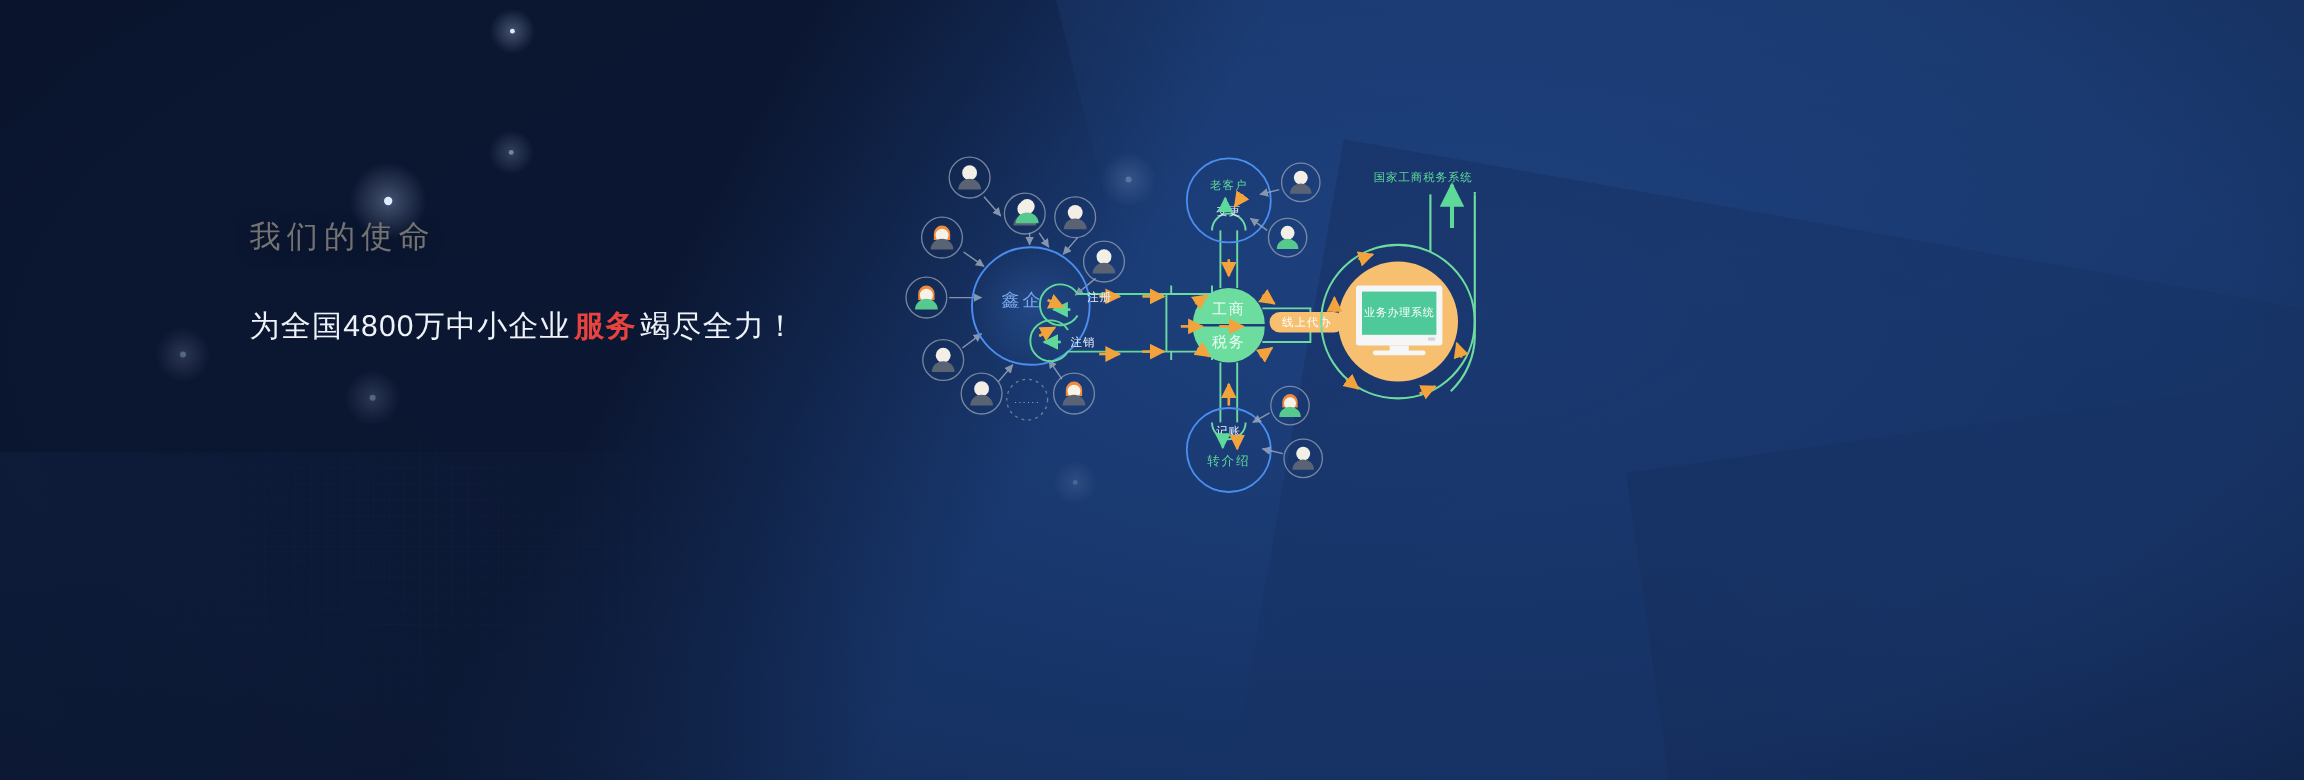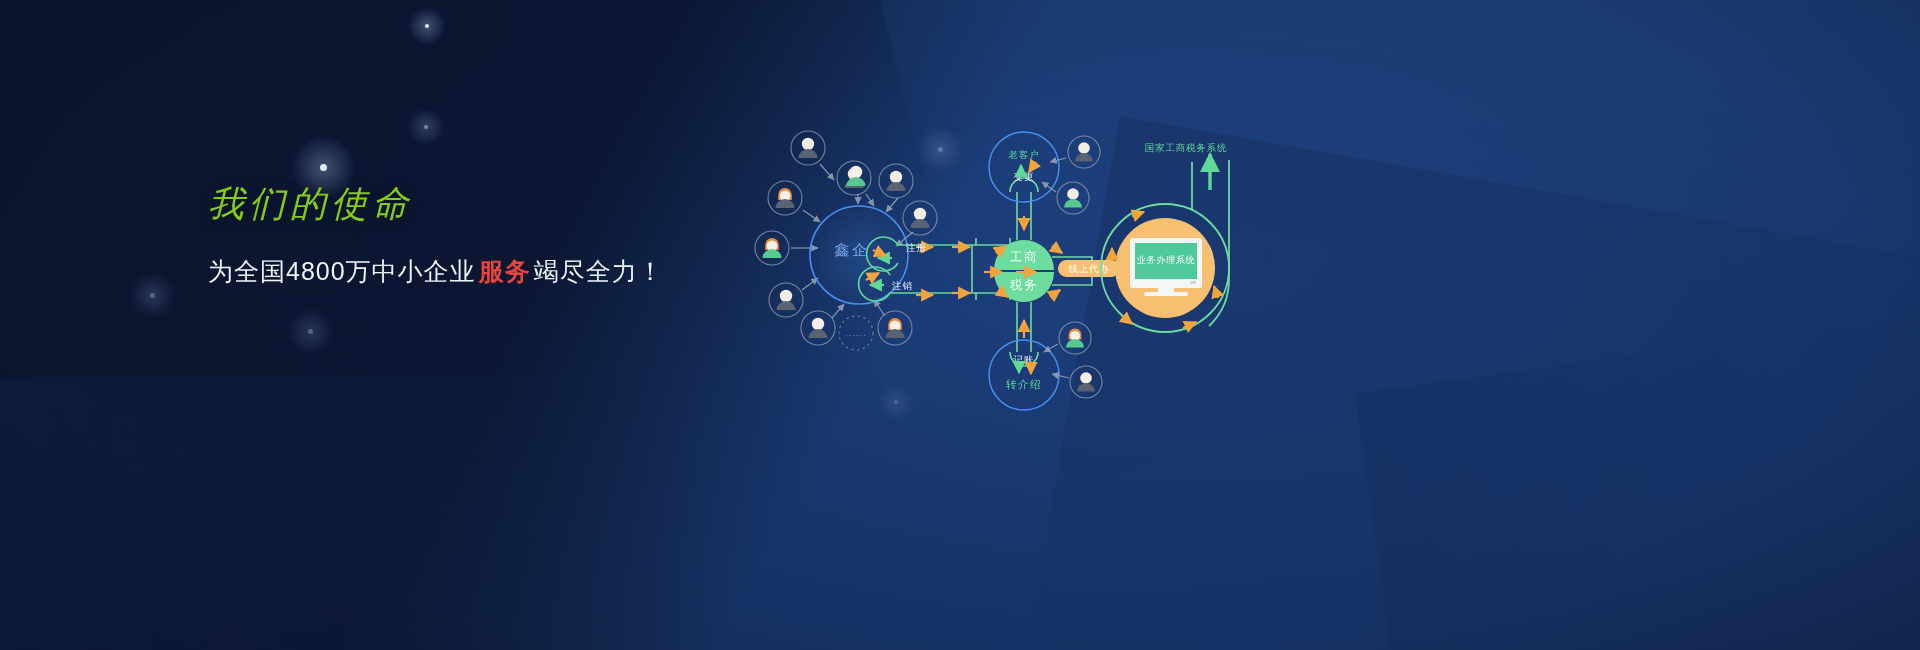--- a/index.html
+++ b/index.html
@@ -32,23 +32,23 @@
 
   
   .dot{position:absolute;border-radius:50%;background:#e9f0ff;}
   .dot::after{content:"";position:absolute;inset:-420%;border-radius:50%;
     background:radial-gradient(circle,rgba(200,220,255,.30),rgba(200,220,255,0) 70%);}
   .dot.dim{background:#93a7c9;opacity:.7;}
   .dot.faint{background:#7d92b6;opacity:.55;}
 
   
   .copy{position:absolute;left:208px;top:180px;}
-  .headline{font-size:36px;color:#84cc16;letter-spacing:5px;font-weight:400;
-    text-shadow:0 2px 14px rgba(0,0,0,.35);font-style:italic;}
-  .subline{margin-top:26px;font-size:25px;color:#eef2f9;letter-spacing:1px;white-space:nowrap;}
+  .headline{font-size:26px;color:#737373;letter-spacing:5px;font-weight:400;
+    text-shadow:0 2px 14px rgba(0,0,0,.35);}
+  .subline{margin-top:40px;font-size:25px;color:#eef2f9;letter-spacing:1px;white-space:nowrap;}
   .subline .hl{color:#e8433f;font-weight:700;padding:0 3px;}
 
   
   #diagram{position:absolute;left:740px;top:120px;width:540px;height:300px;}
   #diagram svg{display:block;overflow:visible;}
   text{dominant-baseline:middle;}
 </style>
 </head>
 <body>
 

